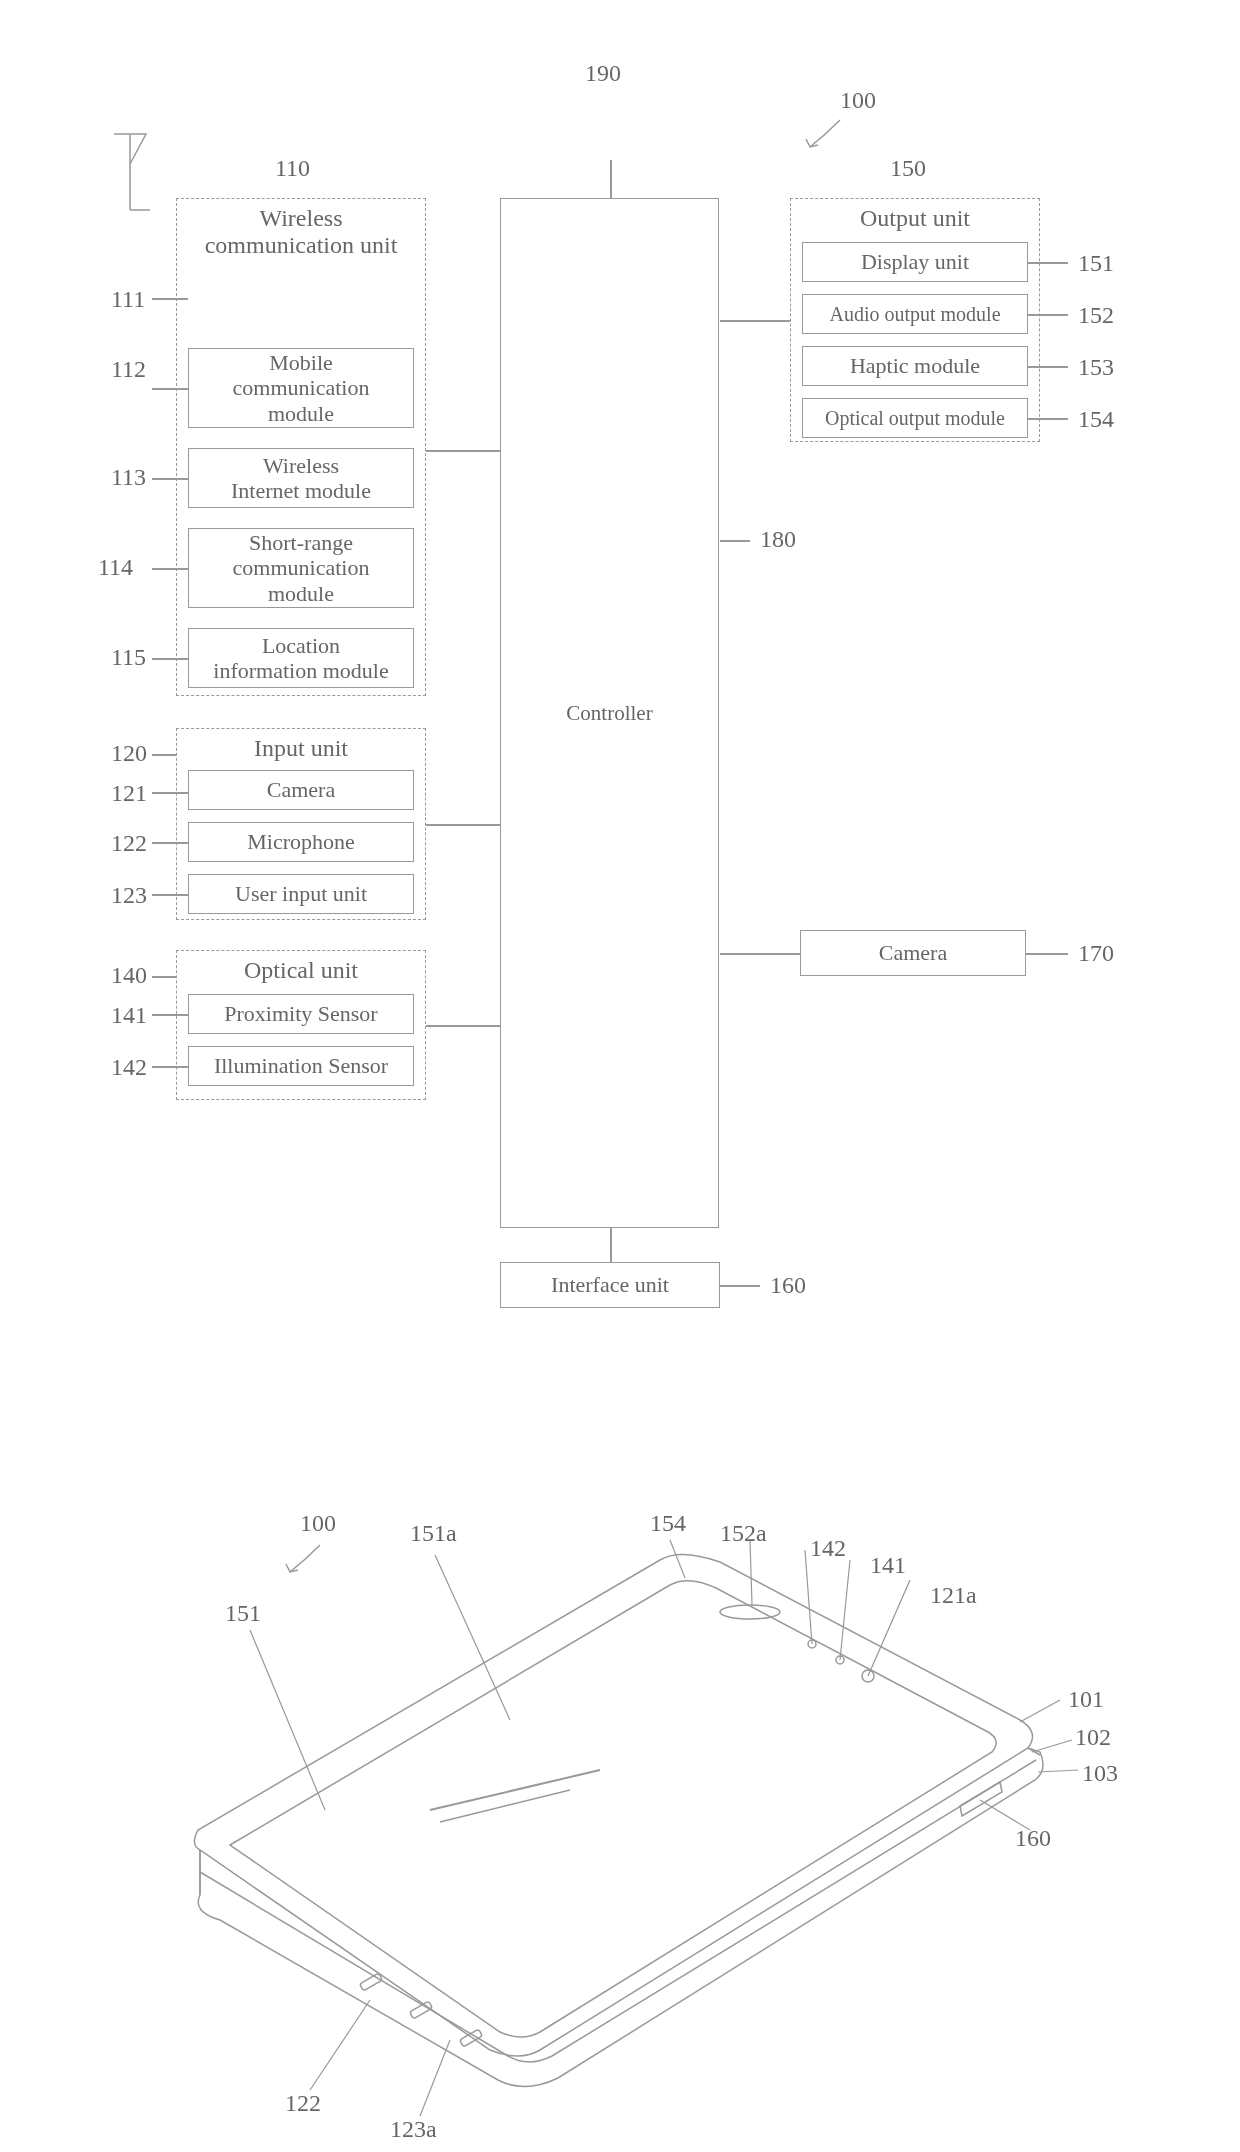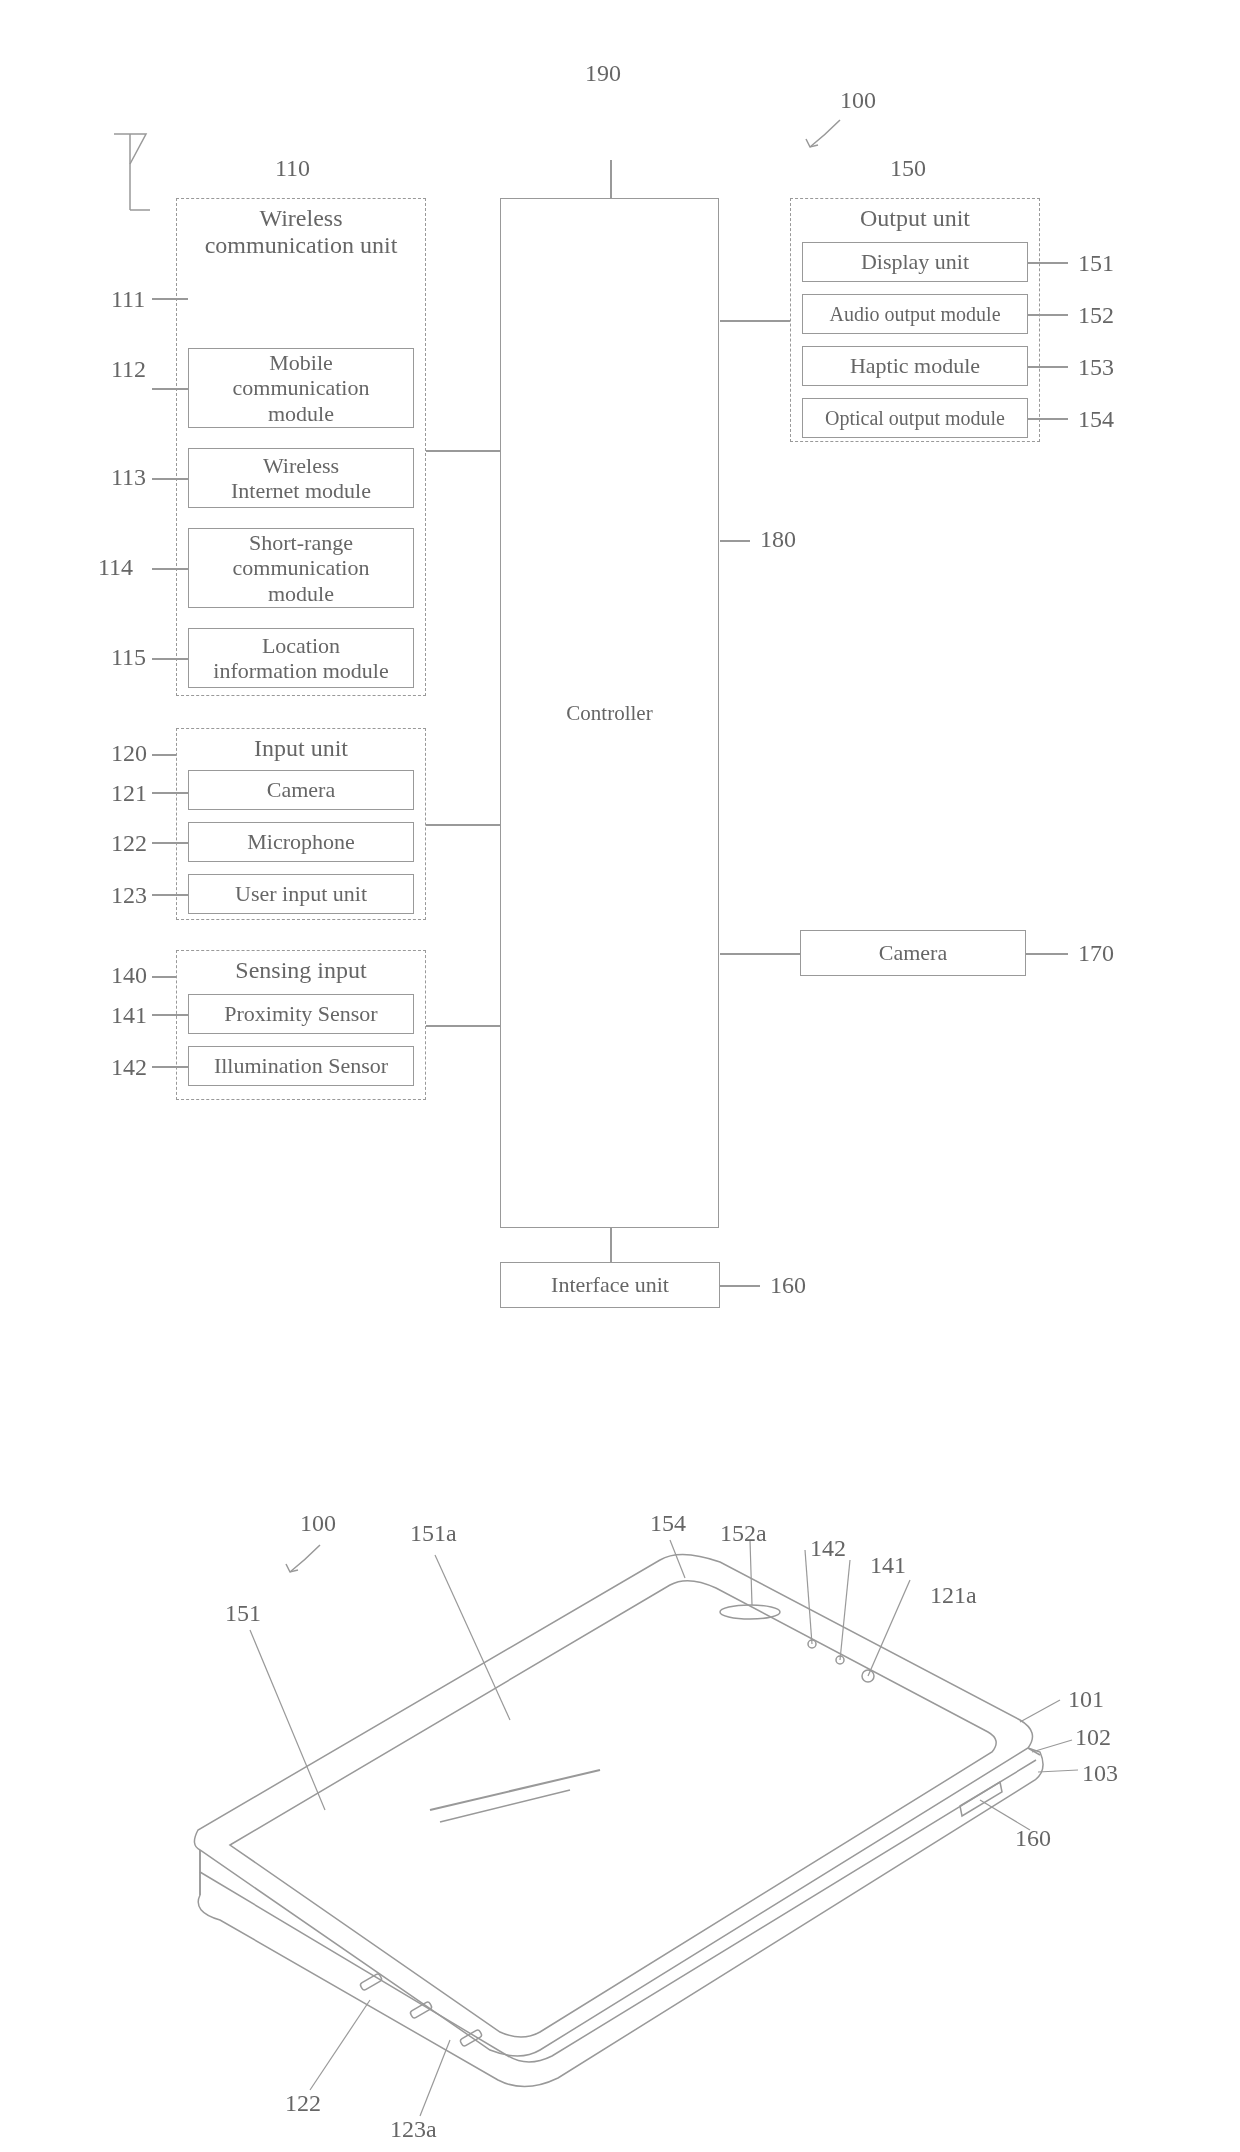--- a/index.html
+++ b/index.html
@@ -123,21 +123,21 @@
 
   <div class="solid-box" style="left:188px;top:874px;width:226px;height:40px">User input unit</div>
   <div class="ref-label" style="left:111px;top:882px">123</div>
   <div class="tick hline" style="left:152px;top:894px;width:36px"></div>
 
   <div class="tick hline" style="left:426px;top:824px;width:74px"></div>
 
   <div class="ref-label" style="left:111px;top:962px">140</div>
   <div class="tick hline" style="left:152px;top:976px;width:24px"></div>
   <div class="dashed-group" style="left:176px;top:950px;width:250px;height:150px">
-    <div class="group-title">Sensing input</div>
+    <div class="group-title">Optical unit</div>
   </div>
   <div class="solid-box" style="left:188px;top:994px;width:226px;height:40px">Proximity Sensor</div>
   <div class="ref-label" style="left:111px;top:1002px">141</div>
   <div class="tick hline" style="left:152px;top:1014px;width:36px"></div>
 
   <div class="solid-box" style="left:188px;top:1046px;width:226px;height:40px">Illumination Sensor</div>
   <div class="ref-label" style="left:111px;top:1054px">142</div>
   <div class="tick hline" style="left:152px;top:1066px;width:36px"></div>
 
   <div class="tick hline" style="left:426px;top:1025px;width:74px"></div>

